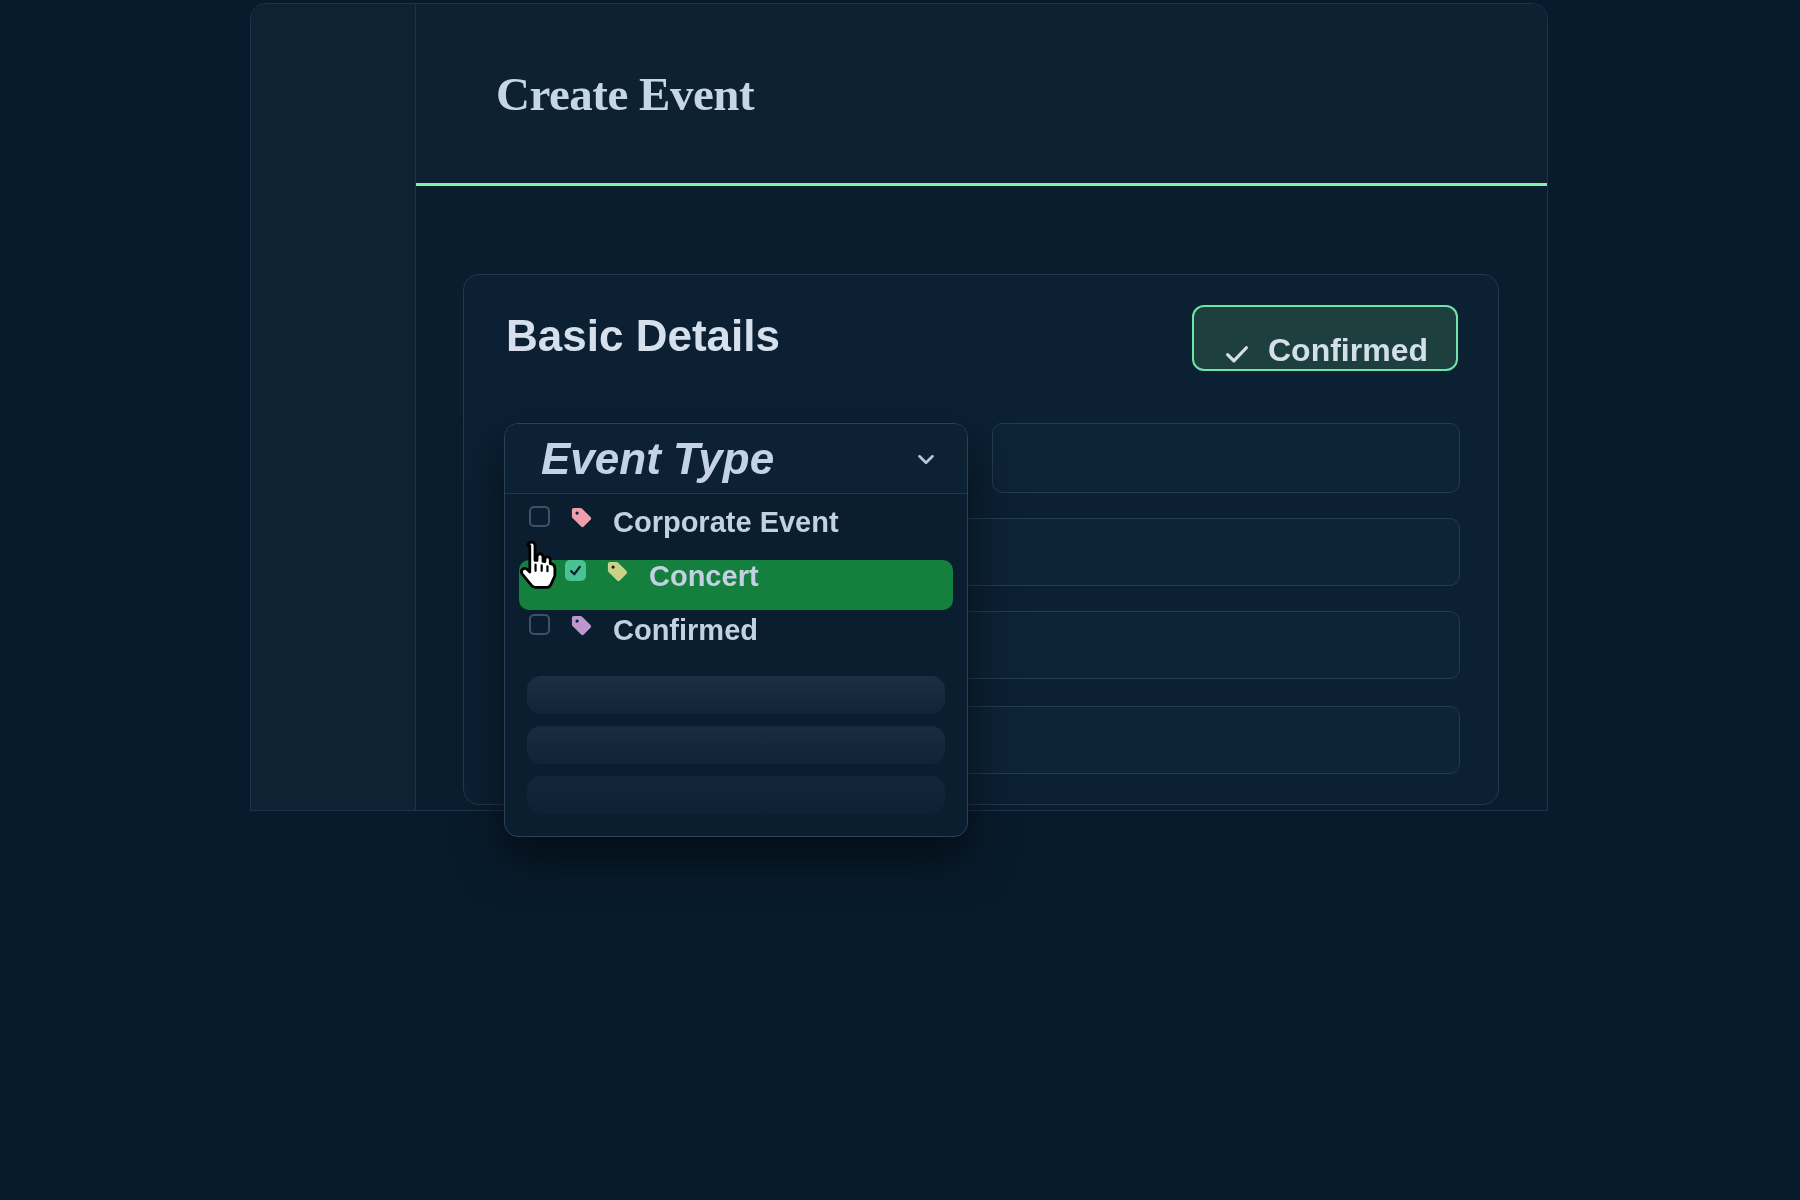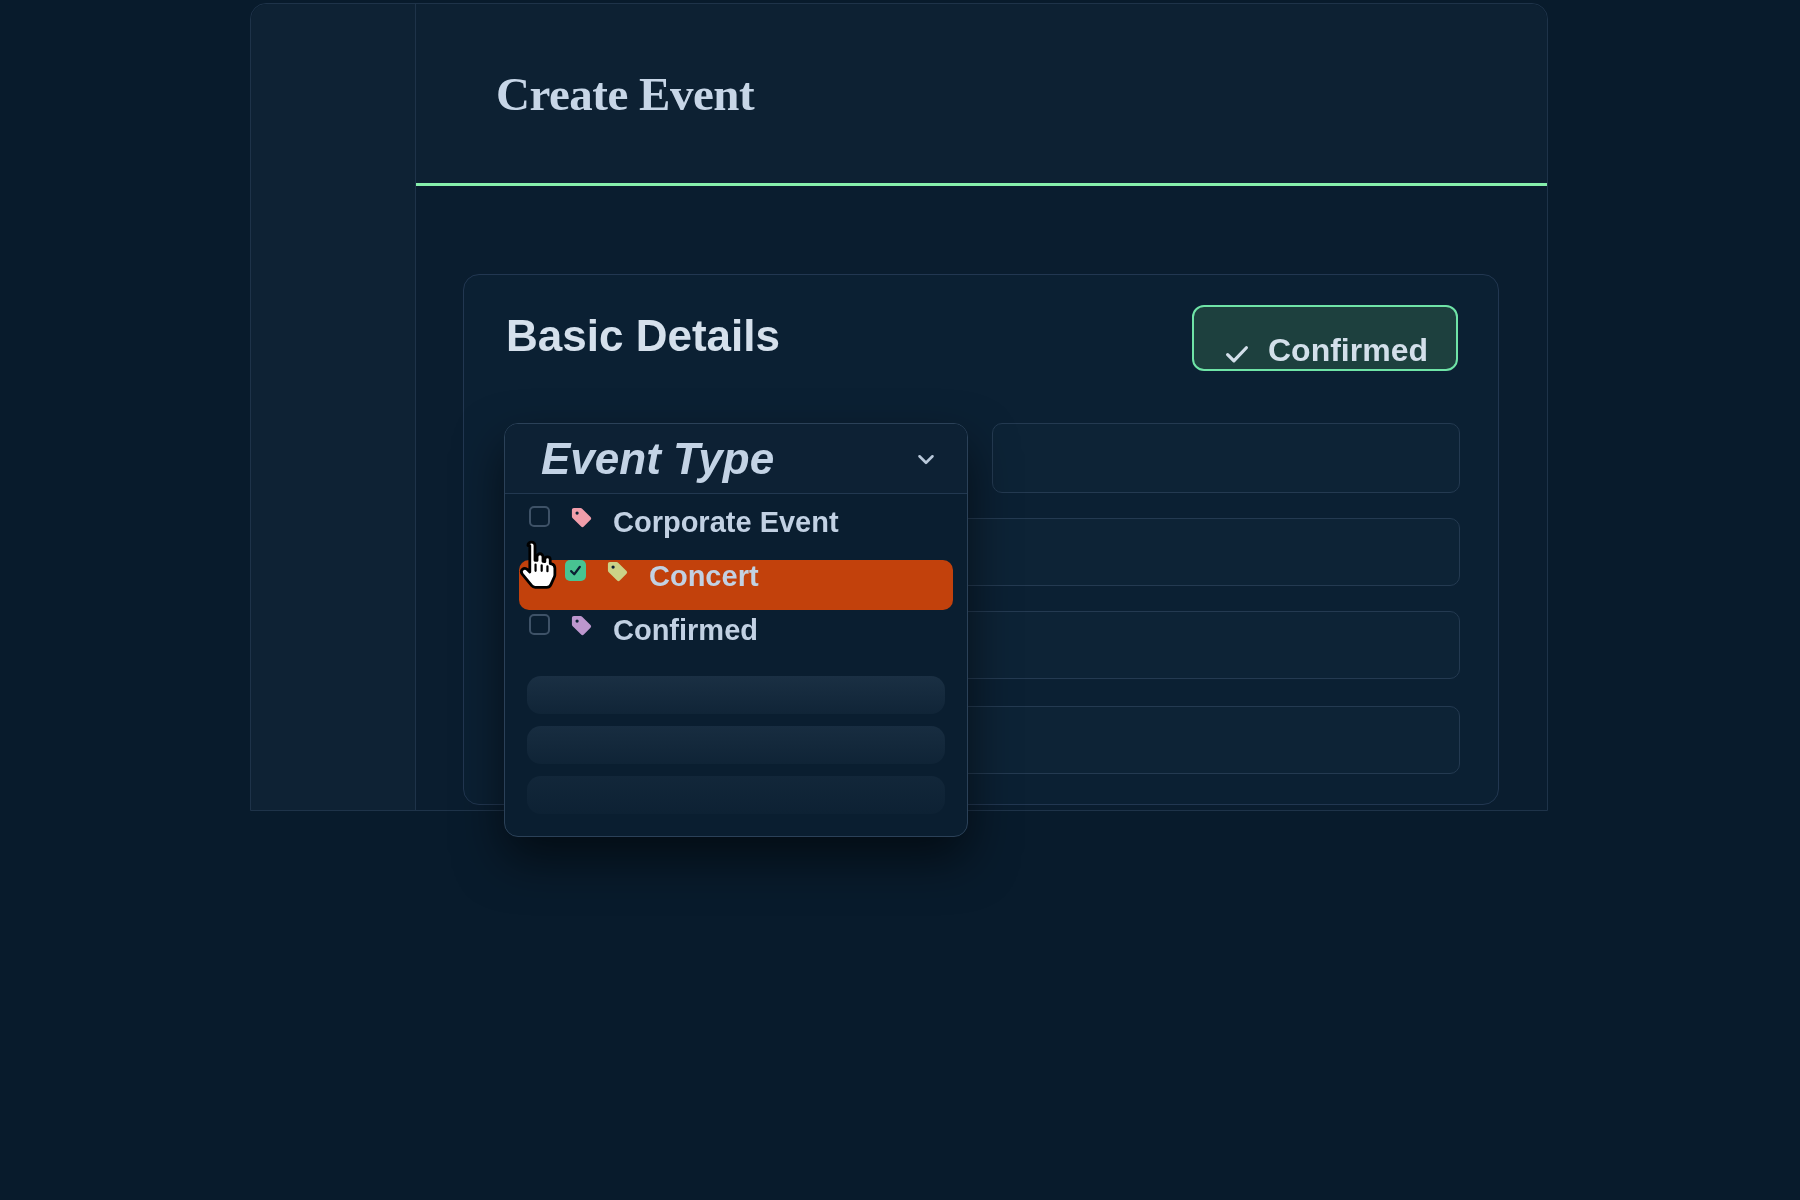--- a/index.html
+++ b/index.html
@@ -40,21 +40,21 @@
     background:#0A1E30; border:1px solid #2B4158; border-radius:14px;
     box-shadow:0 22px 48px rgba(0,0,0,0.55); }
   .dropdown-trigger { height:70px; background:#0D2134; border-bottom:1px solid #223850;
     border-radius:13px 13px 0 0; display:flex; align-items:center;
     justify-content:space-between; padding:0 28px 0 36px; cursor:pointer; }
   .dropdown-label { font-size:44px; font-weight:bold; font-style:italic; color:#C3D3E5; }
   .option-list { padding:12px 14px 20px; }
   .option-row { height:50px; margin-bottom:4px; display:flex; 
     gap:20px; padding-left:10px; border-radius:10px;
     font-size:29px; font-weight:bold; color:#C2D1E3; cursor:pointer; }
-  .option-row.highlighted { background:#c2410c;padding-left:46px; }
+  .option-row.highlighted { background:#15803d;padding-left:46px; }
   .checkbox { width:21px; height:21px; flex:0 0 21px; border:2px solid #3E5267;
     border-radius:5px; display:flex; align-items:center; justify-content:center; }
   .checkbox.checked { border:none; background:#48C492; }
   .tag-icon { display:block; flex:0 0 23px; }
   .skeleton-bar { height:38px; margin:12px 8px 0; border-radius:14px;
     background:linear-gradient(180deg, rgba(152,184,217,0.115), rgba(152,184,217,0.045)); }
   .skeleton-bar.b2 { opacity:0.85; }
   .skeleton-bar.b3 { opacity:0.5; margin-bottom:2px; }
 
   

